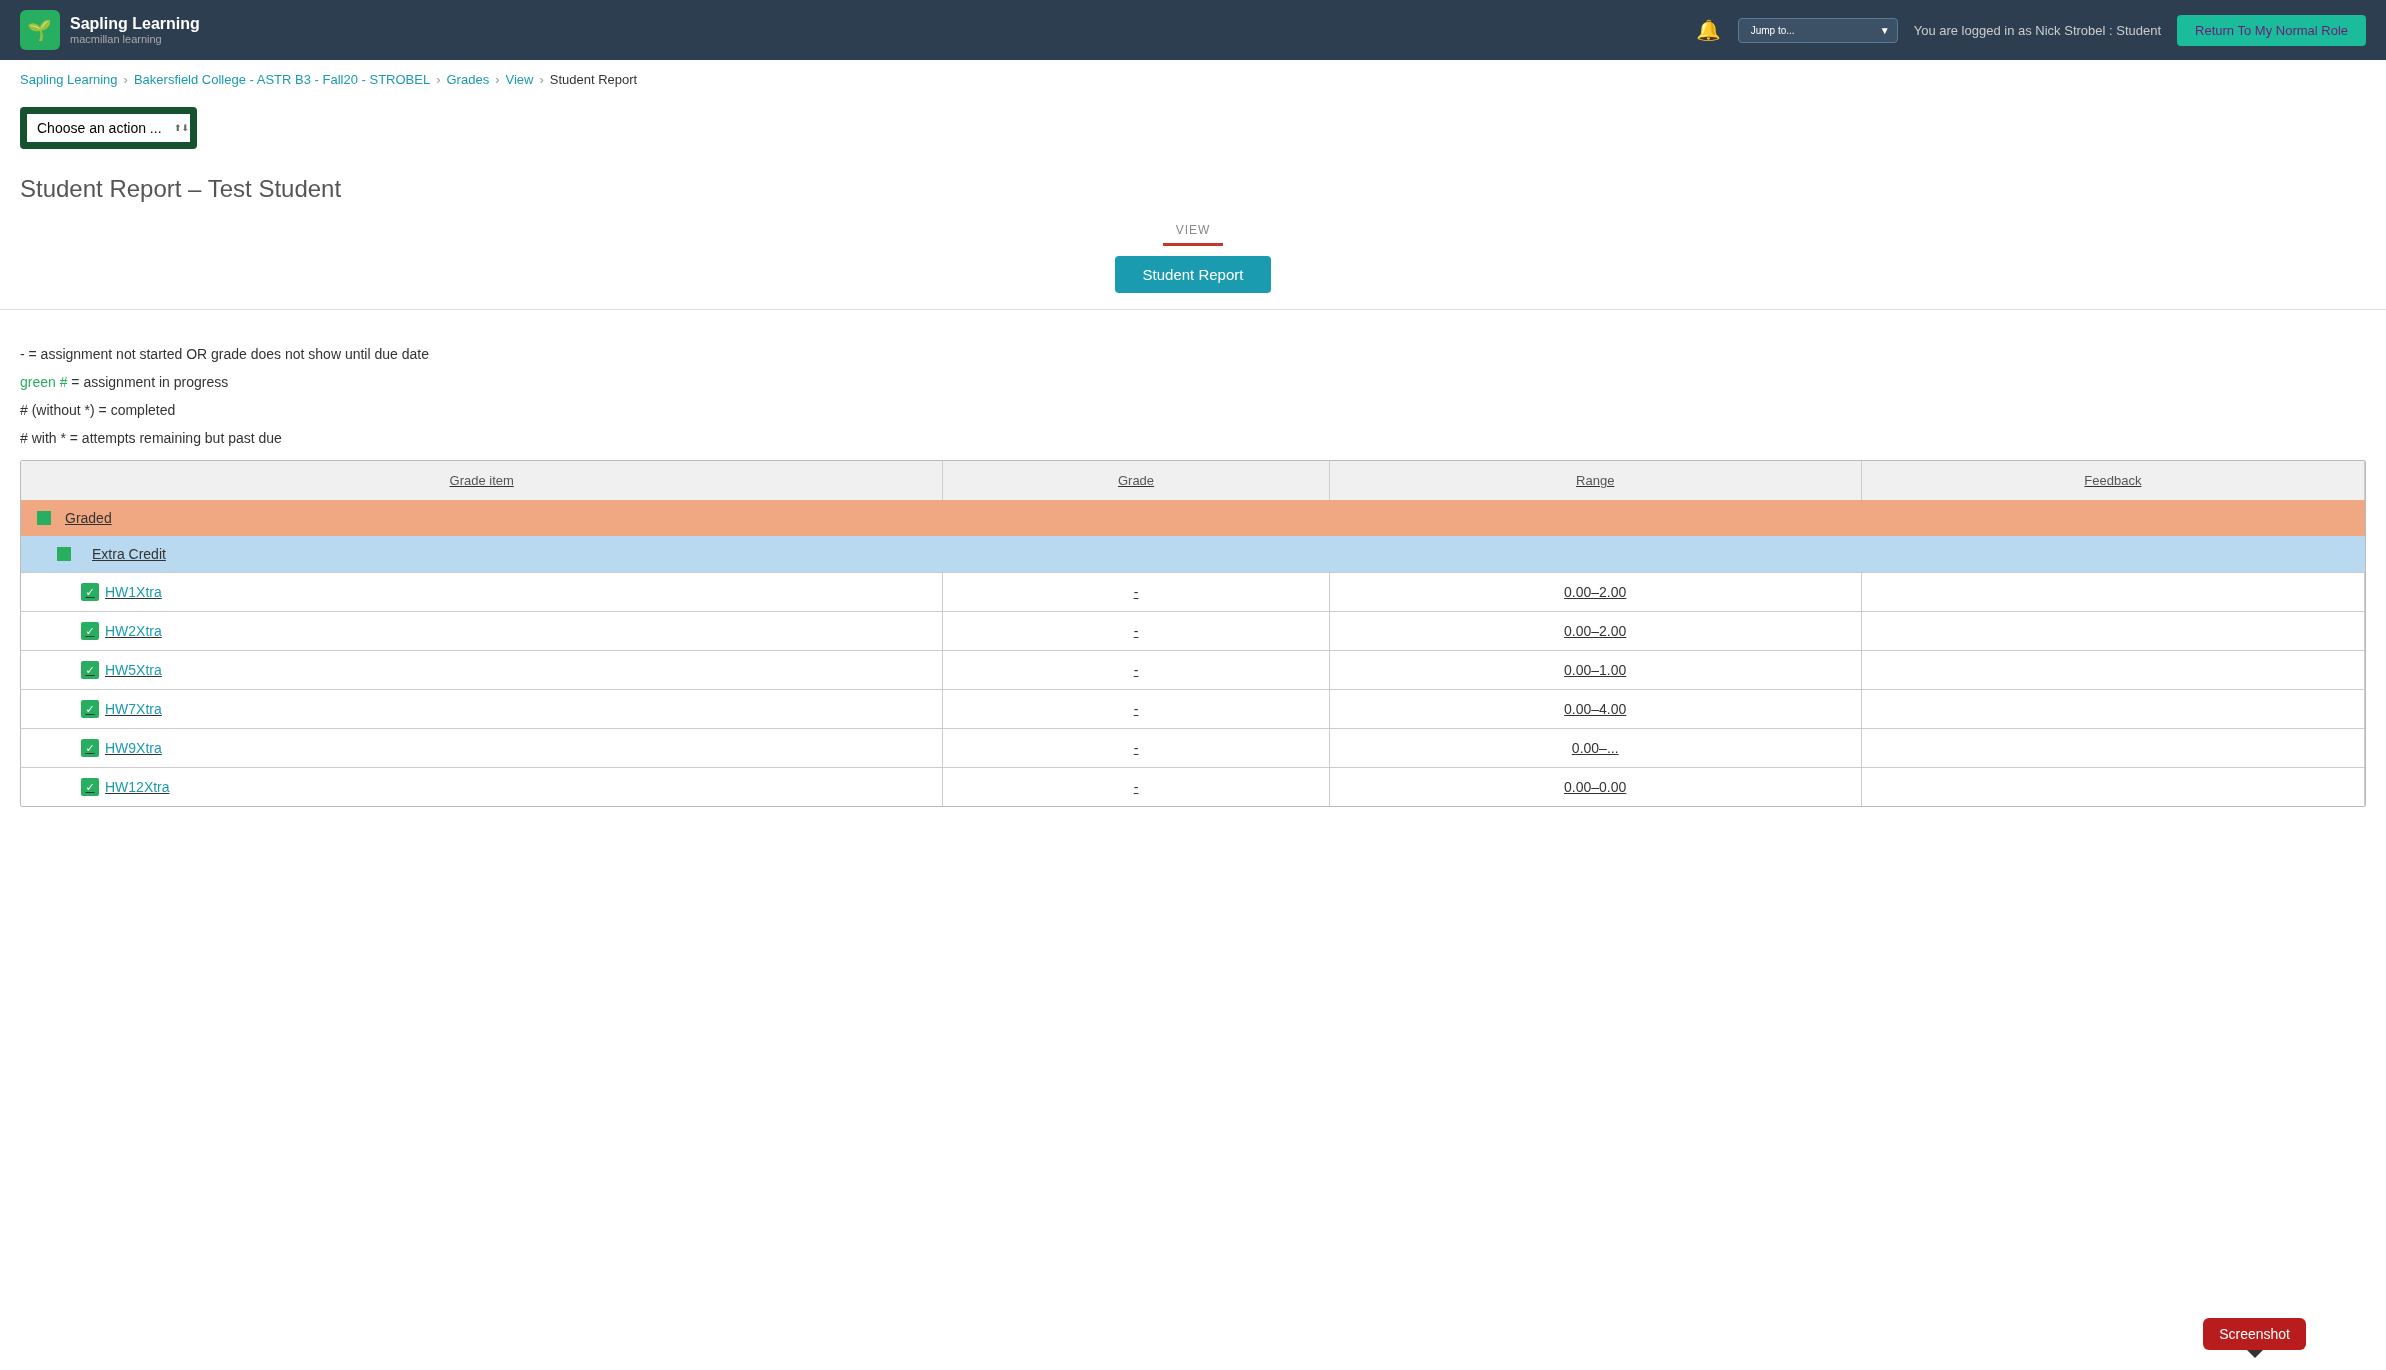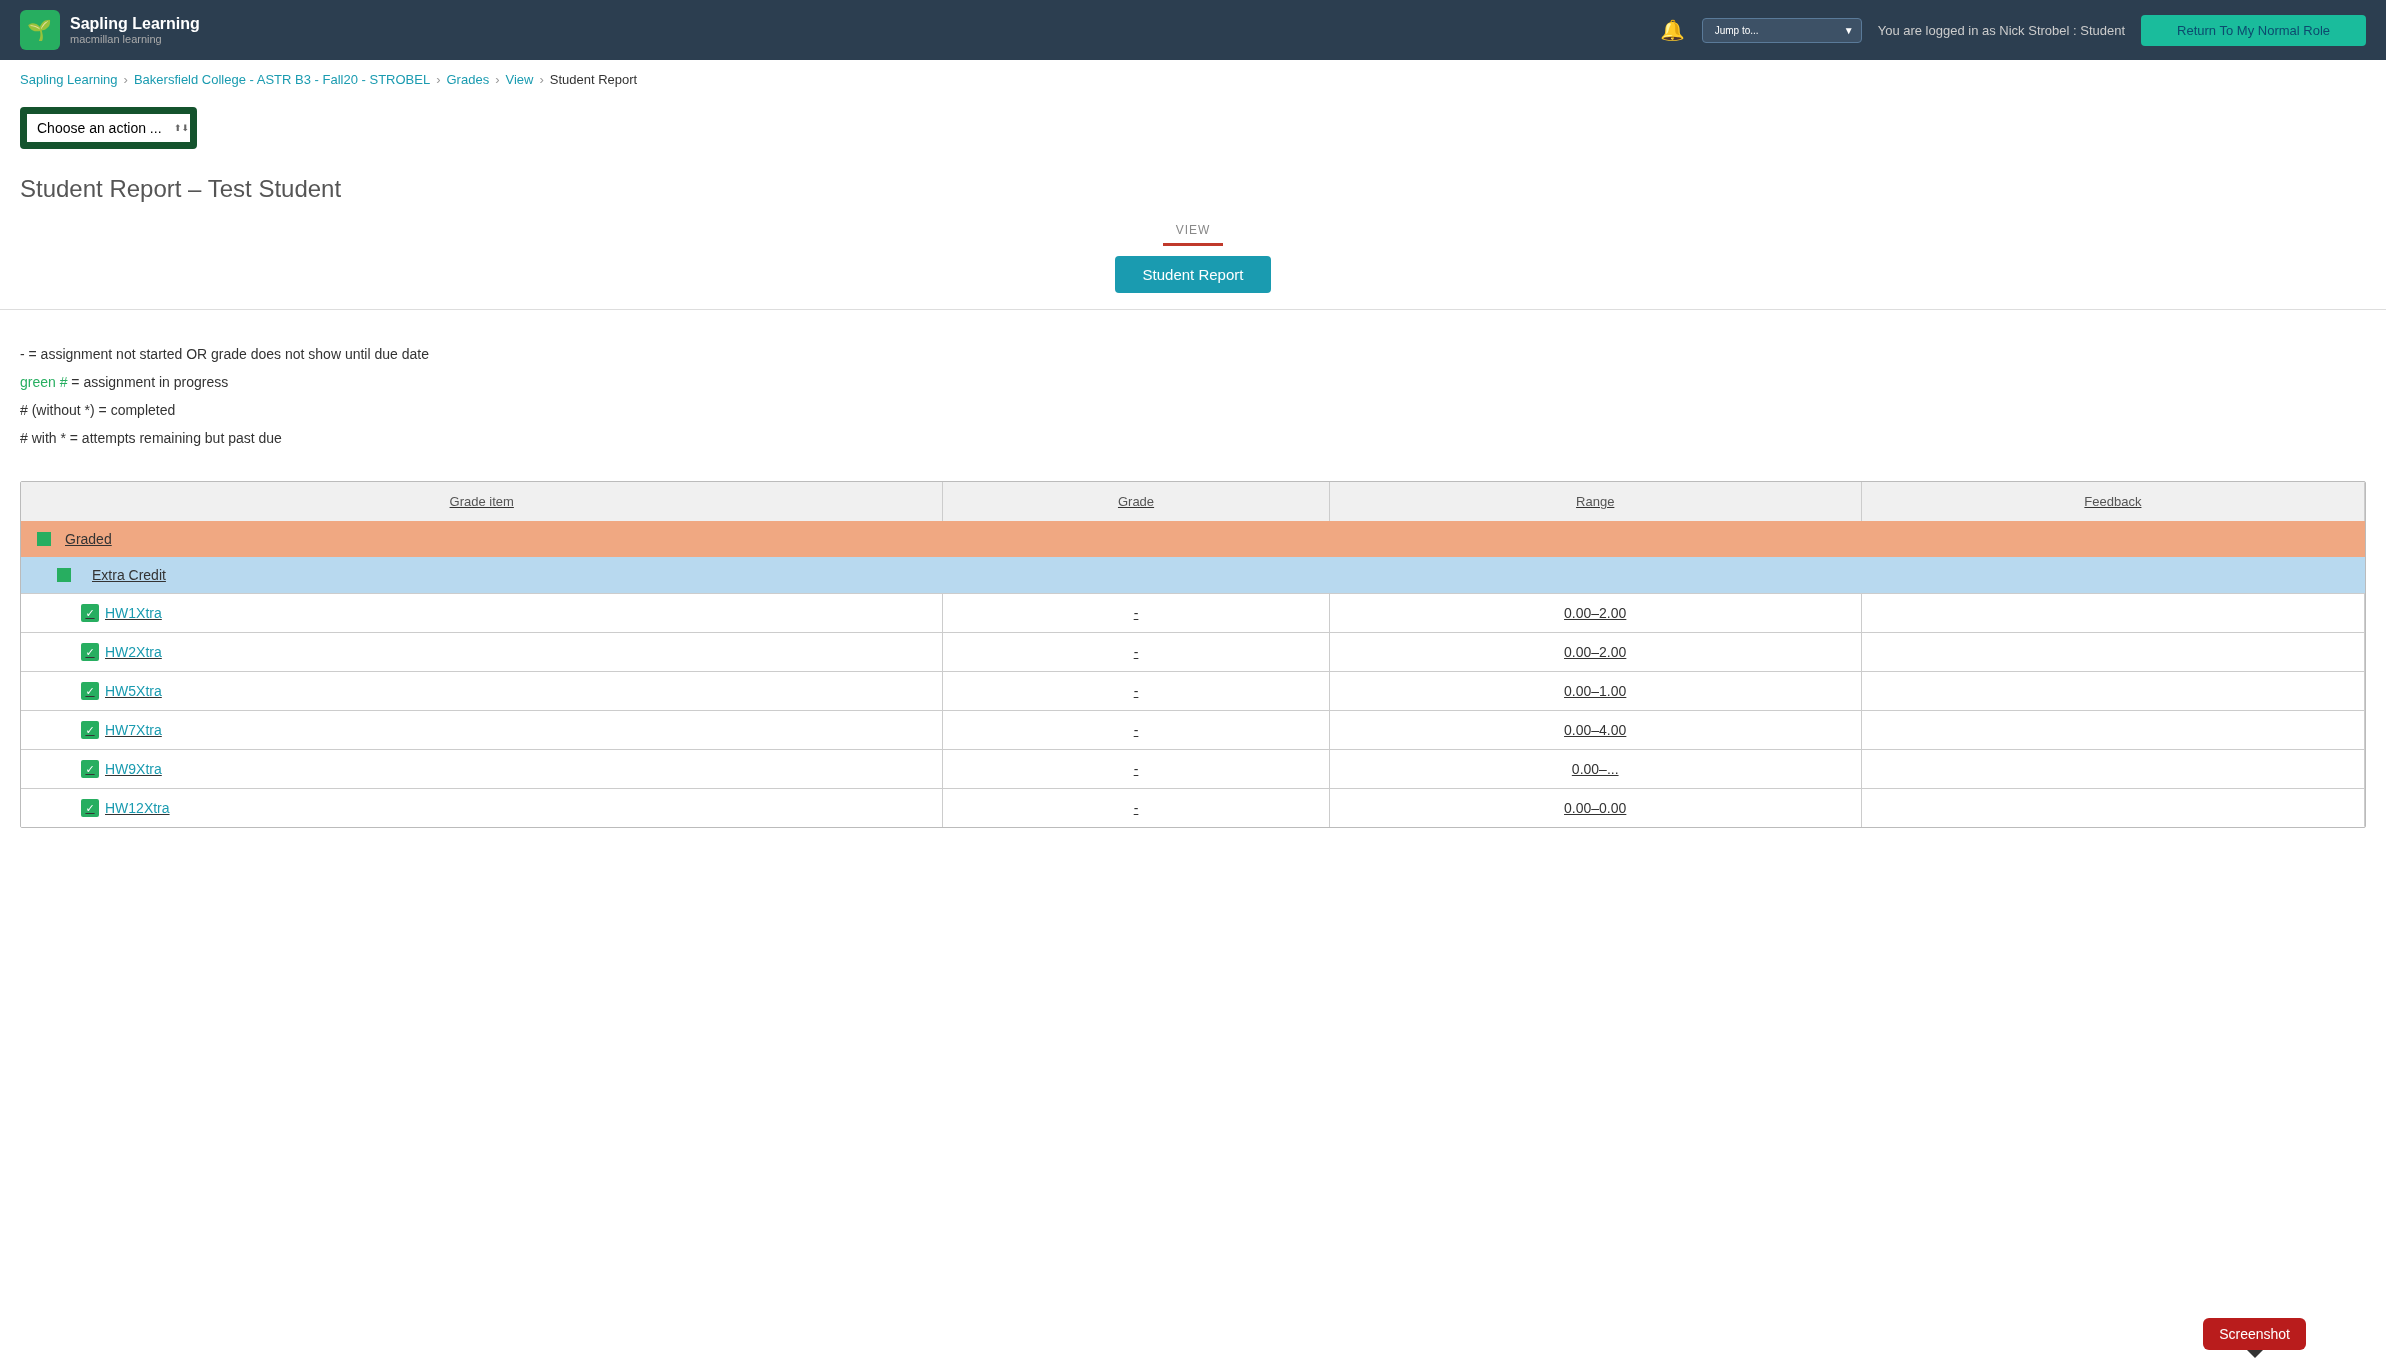--- a/index.html
+++ b/index.html
@@ -60,23 +60,23 @@
       position: absolute;
       right: 8px;
       top: 50%;
       transform: translateY(-50%);
       font-size: 10px;
       pointer-events: none;
     }
     .logged-in-text { color: #ccc; font-size: 13px; }
     .return-btn {
       background: #1abc9c;
-      color: #0c4a6e;
+      color: #701a75;
       border: none;
-      padding: 8px 36px;
+      padding: 8px 18px;
       border-radius: 4px;
       font-size: 13px;
       cursor: pointer;
       white-space: nowrap;
     }
 
     
     .breadcrumb {
       padding: 12px 20px;
       font-size: 13px;
@@ -152,21 +152,21 @@
       border: none;
       padding: 10px 28px;
       border-radius: 4px;
       font-size: 15px;
       cursor: pointer;
       margin-bottom: 16px;
     }
 
     
     .legend {
-      padding: 10px 20px 29px;
+      padding: 10px 20px 8px;
       font-size: 14px;
       line-height: 2;
     }
     .legend .green { color: #27ae60; }
 
     
     .table-container {
       margin: 0 20px 40px;
       border: 1px solid #bbb;
       border-radius: 2px;

